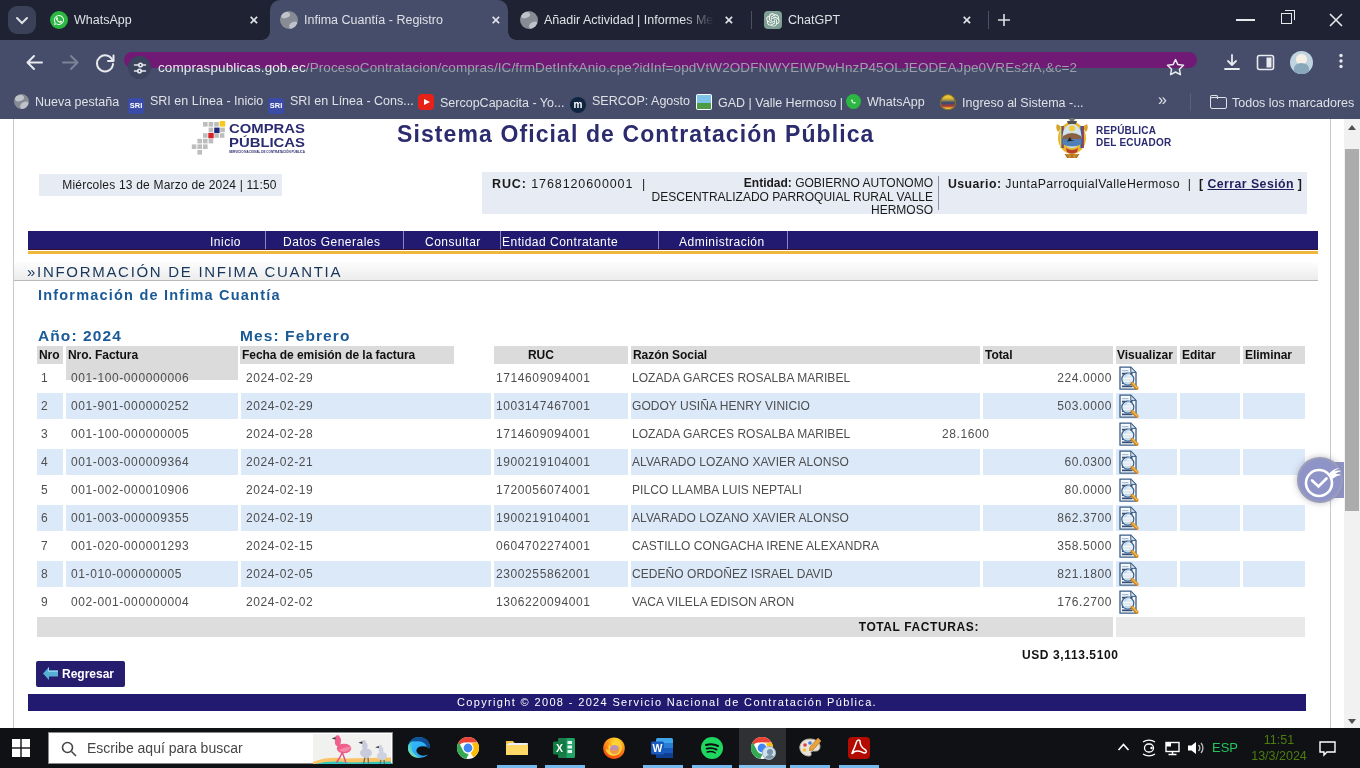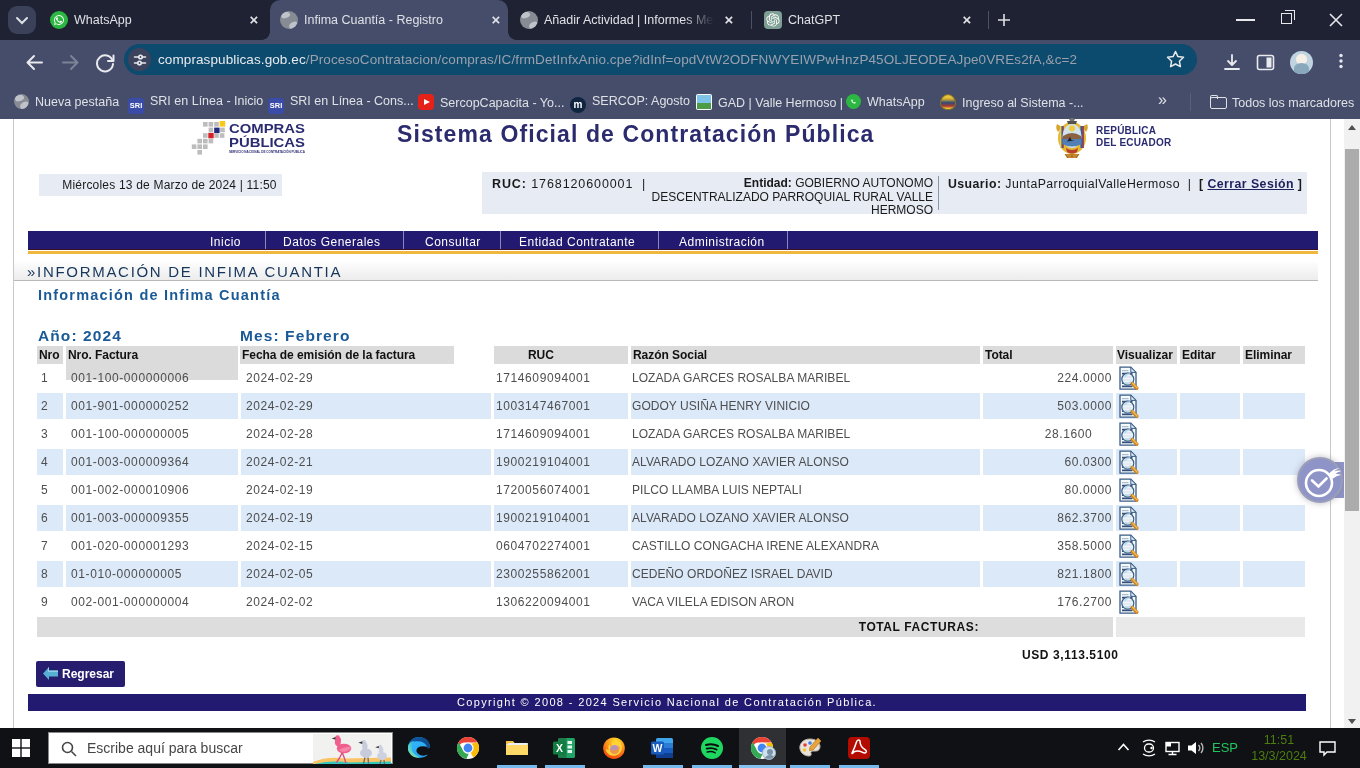--- a/index.html
+++ b/index.html
@@ -13,21 +13,21 @@
   .tsearch svg { position:absolute; left:7px; top:8px; }
   .tab { top:0; height:40px; color:#DFE1E5; font-size:12.5px; }
   .tab .title { position:absolute; left:34px; top:13px; white-space:nowrap; overflow:hidden; }
   .tab .fav { position:absolute; left:10px; top:11px; width:18px; height:18px; }
   .tab .x { position:absolute; top:13px; width:14px; height:14px; color:#DFE1E5; font-size:15px; line-height:13px; text-align:center; font-weight:bold; }
   .tabsep { top:11px; width:1px; height:18px; background:#4A5068; }
   #activetab { left:270px; width:238px; background:#454D6B; border-radius:10px 10px 0 0; }
 
   
   #toolbar { left:0; top:40px; width:1360px; height:45px; background:#454D6B; }
-  #omnibox { position:absolute; left:124px; top:4px; width:1073px; height:31px; background:#0c4a6e; border-radius:16px; }
+  #omnibox { position:absolute; left:124px; top:12px; width:1073px; height:16px; background:#701a75; border-radius:16px; }
   #omnibox .tune { position:absolute; left:4px; top:4px; width:23px; height:23px; border-radius:50%; background:#3C435C; }
   #urltext { position:absolute; left:34px; top:7.5px; font-size:13.5px; color:#E8EAED; white-space:nowrap; letter-spacing:0.1px; }
   #urltext span { color:#9BA0AC; }
 
   
   #bookmarks { left:0; top:85px; width:1360px; height:34px; background:#454D6B; color:#DFE1E5; font-size:12.5px; }
   .bm { position:absolute; top:9px; white-space:nowrap; }
   .bm .ic { display:inline-block; vertical-align:-3px; margin-right:6px; }
 
   
@@ -261,21 +261,21 @@
   <div style="position:absolute;left:466px;top:5px;font-size:12.3px;letter-spacing:0.45px;"><b>Usuario:</b> JuntaParroquialValleHermoso&nbsp; | &nbsp;<b>[ <span style="text-decoration:underline;color:#1F1F5E;">Cerrar Sesión</span> ]</b></div>
 </div>
 
 <div class="abs" id="navbar">
   <span class="navitem" style="left:182px;">Inicio</span>
   <span class="navsep" style="left:237px;"></span>
   <span class="navitem" style="left:255px;">Datos Generales</span>
   <span class="navsep" style="left:375px;"></span>
   <span class="navitem" style="left:397px;">Consultar</span>
   <span class="navsep" style="left:472px;"></span>
-  <span class="navitem" style="left:491px;">Entidad Contratante</span>
+  <span class="navitem" style="left:474px;">Entidad Contratante</span>
   <span class="navsep" style="left:630px;"></span>
   <span class="navitem" style="left:651px;">Administración</span>
   <span class="navsep" style="left:759px;"></span>
 </div>
 <div class="abs" id="navyellow"></div>
 
 <div class="abs" id="hband"></div>
 <div class="abs" id="heading">»INFORMACIÓN DE INFIMA CUANTIA</div>
 <div class="abs" id="subheading">Información de Infima Cuantía</div>
 <div class="abs anio" style="left:38px;top:327px;">Año: 2024</div>
@@ -334,21 +334,21 @@
       <circle cx="9.8" cy="13.2" r="6" fill="#EDF4FB" fill-opacity="0.92" stroke="#3B5F88" stroke-width="1.2"></circle>
       <path d="M6.5 11 q2 -3.5 5.5 -3 M7 16.5 q3.5 2 6 -1" stroke="#BFD6E8" stroke-width="1.5" fill="none"></path>
       <path d="M14.3 17.6 l4.5 4.7" stroke="#C9811E" stroke-width="3.4" stroke-linecap="round"></path>
       <path d="M14.6 17.2 l4.5 4.7" stroke="#F2B94F" stroke-width="1.4" stroke-linecap="round"></path>
     </svg>
 <div class="cell" style="left:41px;top:427px;">3</div>
 <div class="cell" style="left:71px;top:427px;">001-100-000000005</div>
 <div class="cell" style="left:246px;top:427px;">2024-02-28</div>
 <div class="cell" style="left:496px;top:427px;">1714609094001</div>
 <div class="cell" style="left:632px;top:427px;letter-spacing:0.05px;">LOZADA GARCES ROSALBA MARIBEL</div>
-<div class="cell" style="left:1004px;top:427px;width:129px;text-align:center;">28.1600</div>
+<div class="cell" style="left:942px;top:427px;width:129px;text-align:left;">28.1600</div>
 <svg class="abs" style="left:1118px;top:422px;" width="21" height="25" viewBox="0 0 21 25">
       <path d="M2 1.2 h10.8 l5.2 5.2 v16.8 h-16z" fill="#F7FAFD" stroke="#3A5D85" stroke-width="1.3"></path>
       <path d="M12.8 1.2 l5.2 5.2 h-5.2z" fill="#D8E6F2" stroke="#3A5D85" stroke-width="1"></path>
       <path d="M4 4.6 h6.5" stroke="#A9BFD6" stroke-width="1.3"></path>
       <g stroke="#33517A" stroke-width="1.7">
         <path d="M4 7.6 h10.5 M4 10.8 h10.5 M4 14 h10.5 M4 17.2 h10.5 M4 20.4 h10.5"></path>
       </g>
       <circle cx="9.8" cy="13.2" r="6" fill="#EDF4FB" fill-opacity="0.92" stroke="#3B5F88" stroke-width="1.2"></circle>
       <path d="M6.5 11 q2 -3.5 5.5 -3 M7 16.5 q3.5 2 6 -1" stroke="#BFD6E8" stroke-width="1.5" fill="none"></path>
       <path d="M14.3 17.6 l4.5 4.7" stroke="#C9811E" stroke-width="3.4" stroke-linecap="round"></path>

